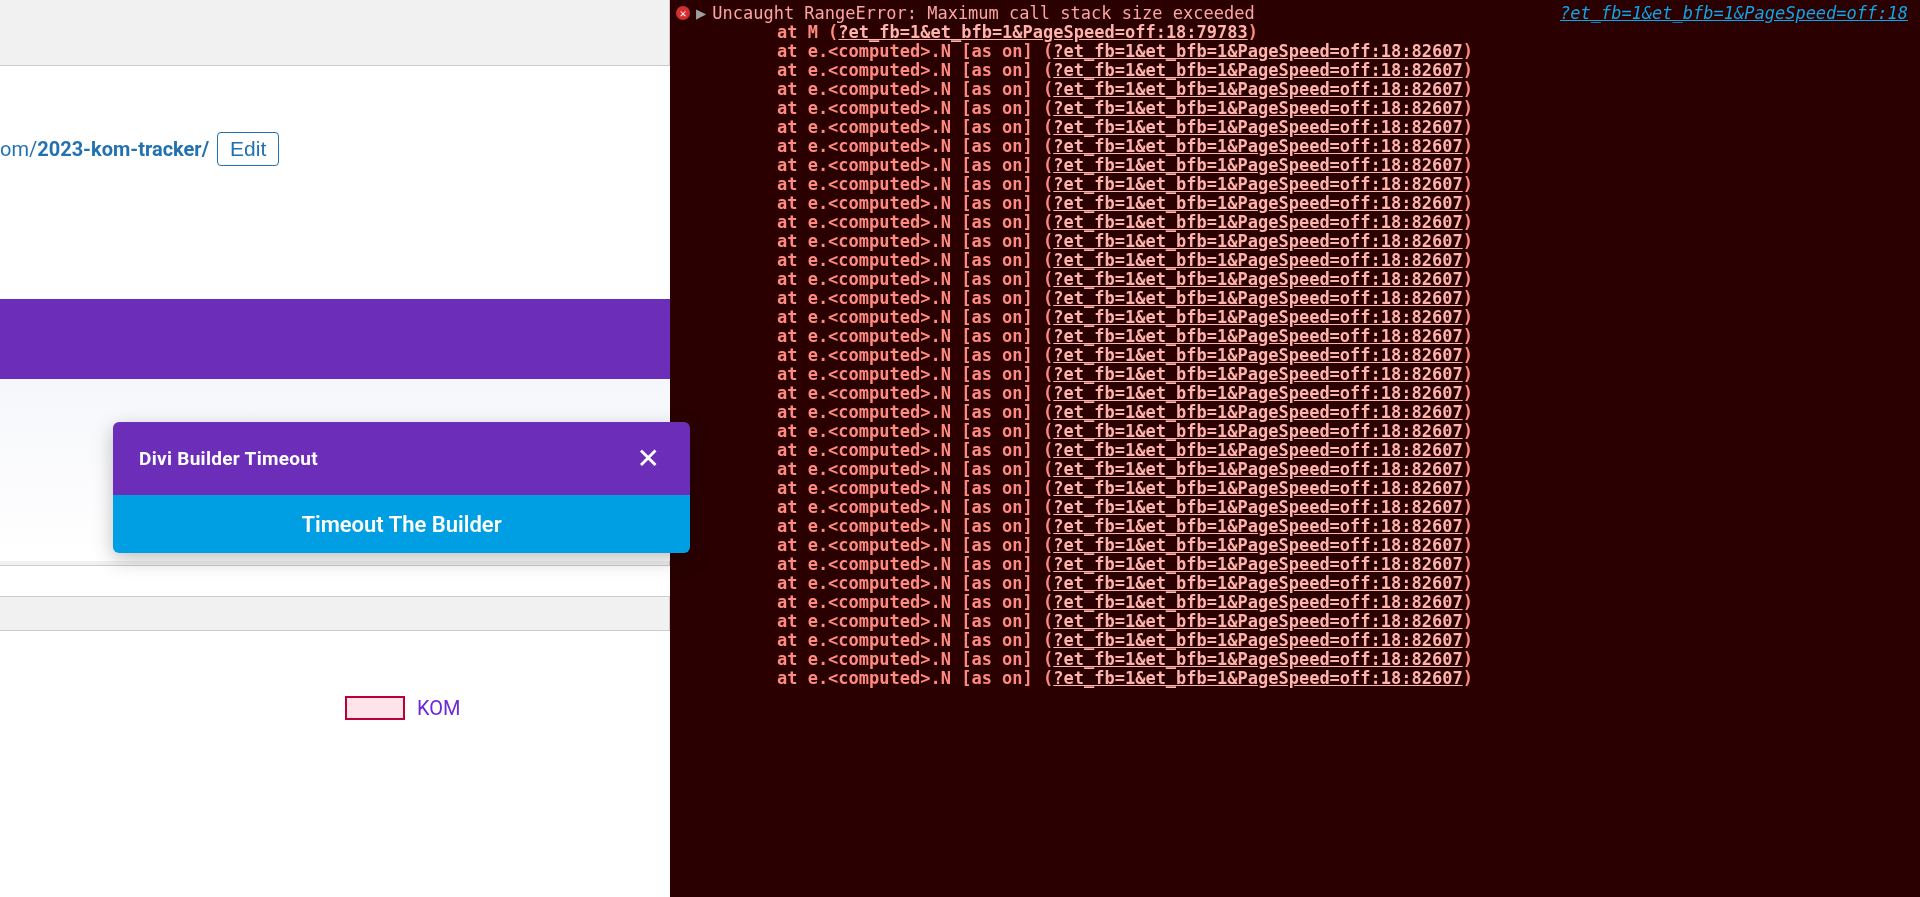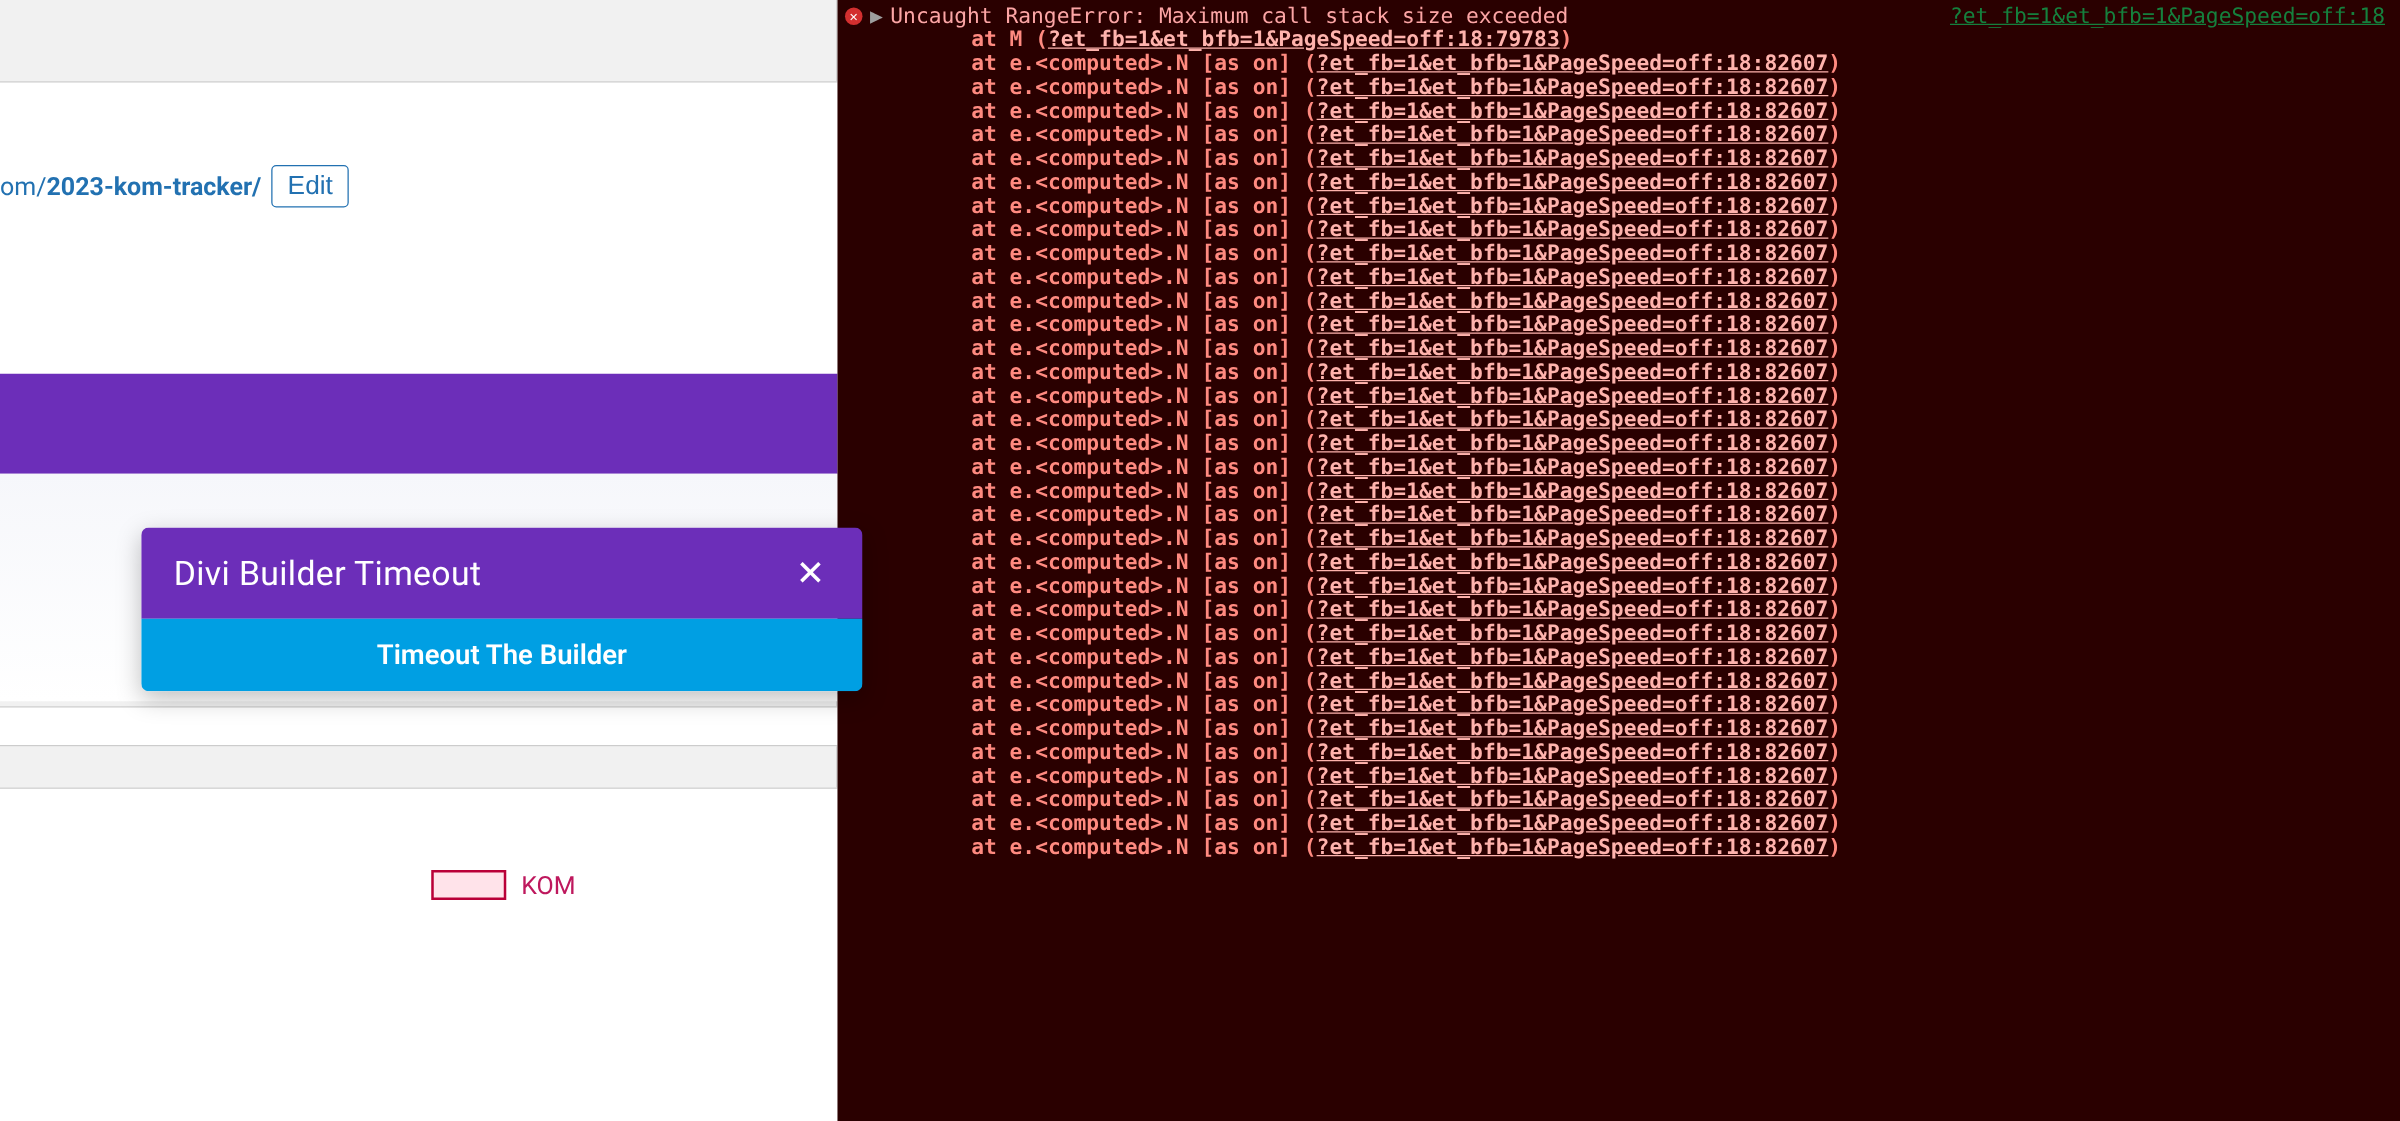--- a/index.html
+++ b/index.html
@@ -113,22 +113,22 @@
   .timeout-header {
     background: #6c2eb9;
     color: #fff;
     padding: 20px 26px;
     display: flex;
     align-items: center;
     justify-content: space-between;
     height: 73px;
   }
   .timeout-title {
-    font-size: 27px;
-    font-weight: 400;
+    font-size: 19px;
+    font-weight: 700;
     letter-spacing: .3px;
   }
   .close-x {
     font-size: 28px;
     font-weight: 300;
     cursor: pointer;
     line-height: 1;
     padding: 4px;
   }
   .reload-btn {
@@ -169,21 +169,21 @@
     align-items: center;
     gap: 12px;
   }
   .legend-swatch {
     width: 60px; height: 24px;
     border: 2px solid #b90038;
     background: #ffe3ea;
   }
   .legend-label {
     font-size: 20px;
-    color: #be185d;
+    color: #6d28d9;
   }
 
   
   .right {
     flex: 1;
     height: 897px;
     background: #2a0000;
     font-family: Menlo, Consolas, "DejaVu Sans Mono", monospace;
     font-size: 17px;
     line-height: 19px;
@@ -207,23 +207,24 @@
     margin-top: 2px;
     flex: 0 0 14px;
   }
   .disclosure {
     color: #9e9e9e;
     flex: 0 0 10px;
   }
   .err-msg-wrap { flex: 1; }
   .err-msg { color: #fca5a5; }
   .err-link-top {
-    color: #15803d;
+    color: #0ea5e9;
     text-decoration: underline;
     white-space: nowrap;
+    font-style: italic;
   }
   .err-top-right {
     position: absolute;
     top: 4px;
     right: 12px;
   }
   .stack { margin-left: 60px; margin-top: 0; }
   .stack-line { white-space: pre; font-weight: bold; }
   .stack-link { color: #ffb3ad; text-decoration: underline; }
 </style>

